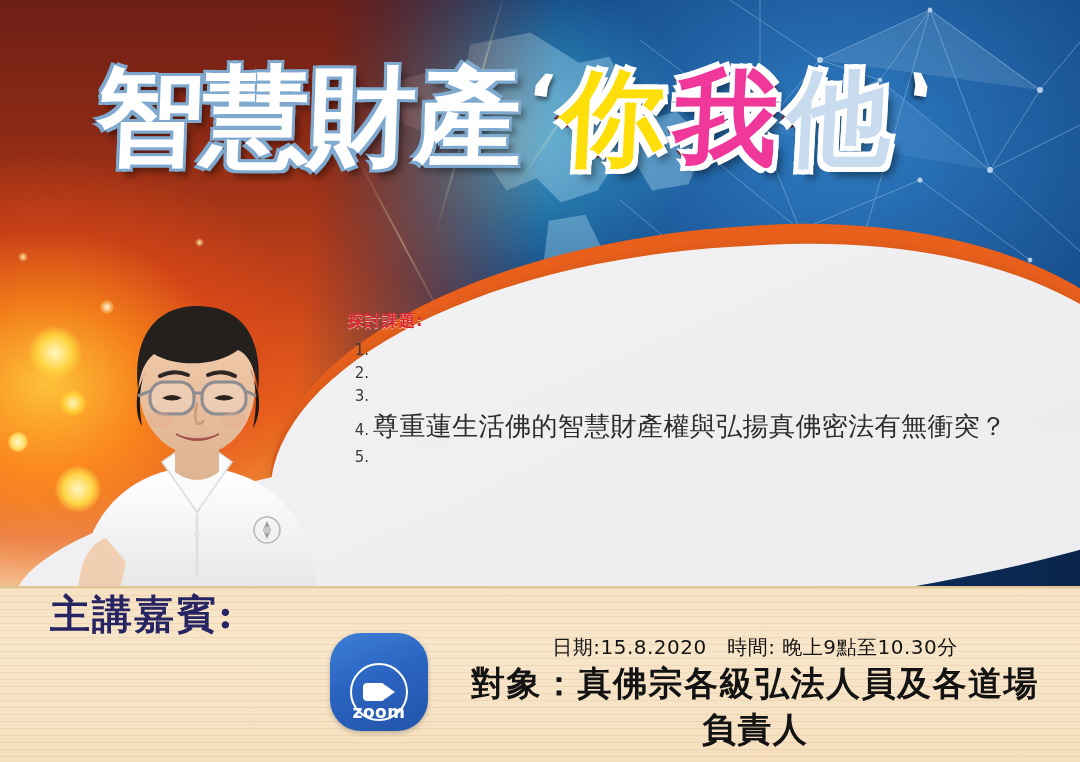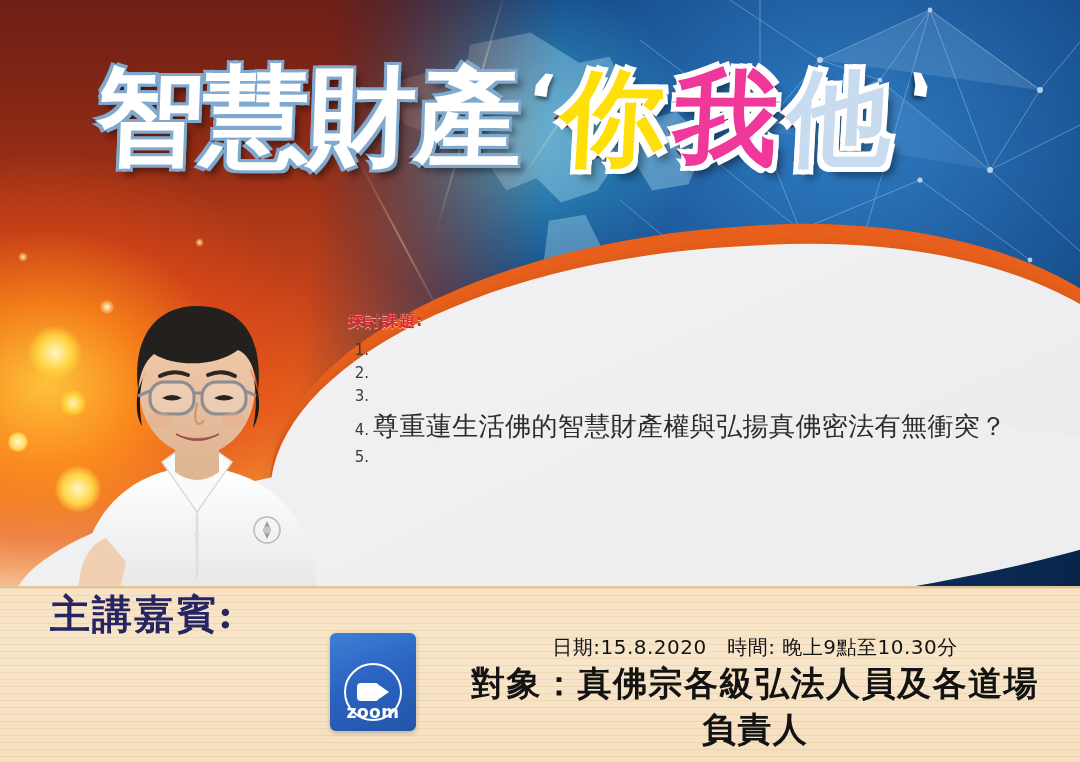--- a/index.html
+++ b/index.html
@@ -169,21 +169,21 @@
     position:absolute;left:50px;top:4px;
     font-family:"DejaVu Serif","Liberation Serif",serif;
     color:#262463;font-weight:700;
     line-height:1.12;
   }
   .speaker-label{font-size:40px;letter-spacing:2px;}
   .speaker-name{font-size:46px;letter-spacing:2px;}
 
   .zoom-icon{
     position:absolute;left:330px;top:45px;
-    width:86px;height:98px;border-radius:6px;
+    width:98px;height:98px;border-radius:31px;
     background:linear-gradient(160deg,#3d7fd6 0%,#2a63c0 48%,#2355aa 100%);
     box-shadow:0 2px 5px rgba(0,0,0,.22);
   }
   .zoom-circle{
     position:absolute;left:50%;top:30px;transform:translateX(-50%);
     width:58px;height:58px;border-radius:50%;
     border:2.5px solid #ffffff;
     display:flex;align-items:center;justify-content:center;
   }
   .zoom-cam{position:relative;width:32px;height:18px;}

